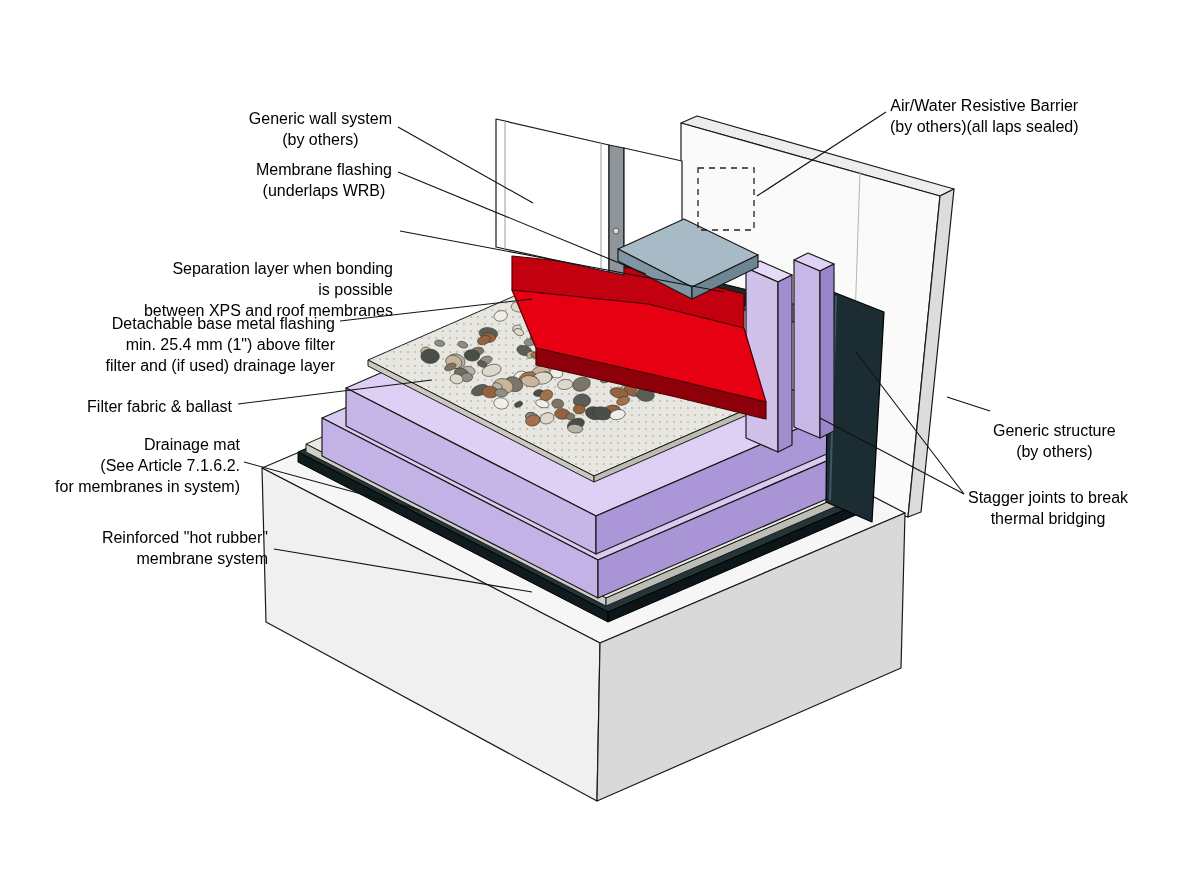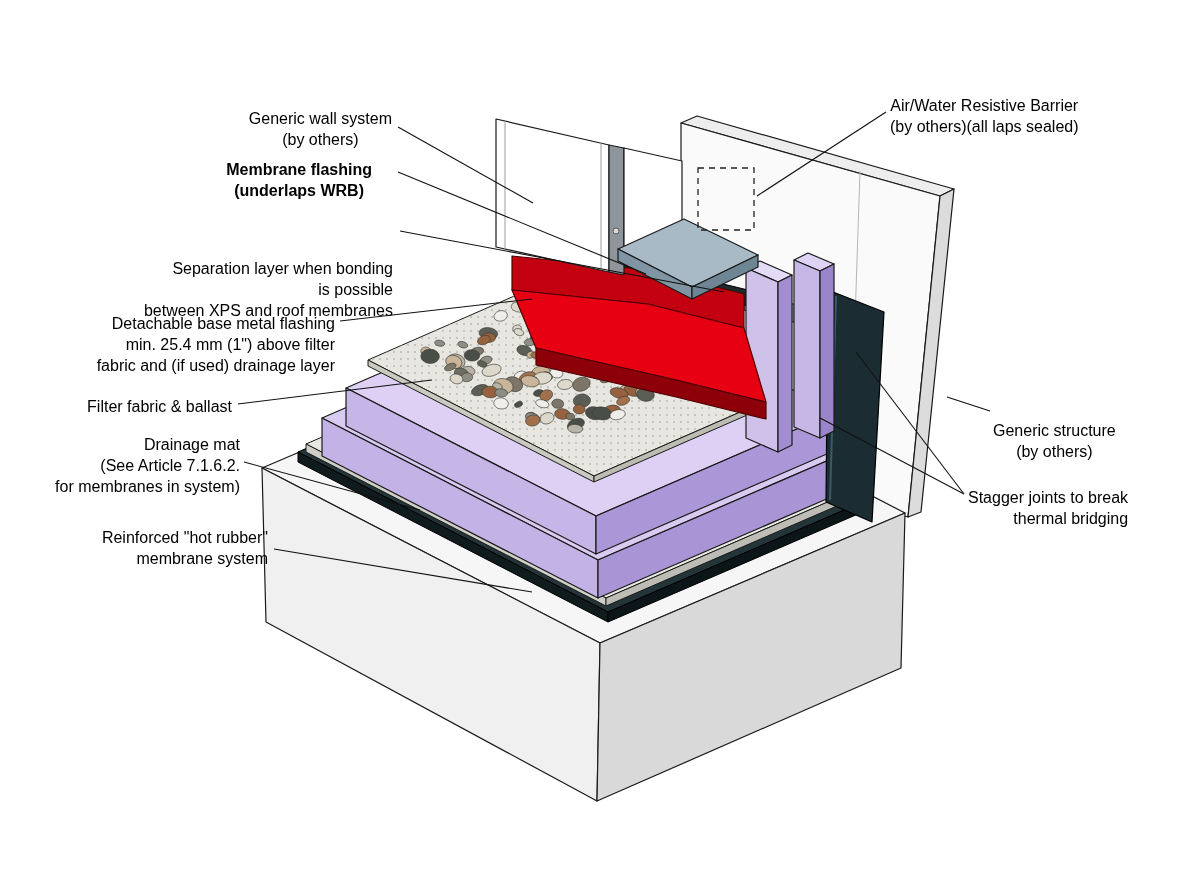--- a/index.html
+++ b/index.html
@@ -3,21 +3,21 @@
 <meta charset="utf-8">
 <style>
   html,body{margin:0;padding:0;background:#ffffff;}
   .stage{position:relative;width:1200px;height:879px;background:#ffffff;overflow:hidden;
          font-family:"Liberation Sans", sans-serif;}
   .stage svg{position:absolute;left:0;top:0;}
   .label{position:absolute;font-size:16px;line-height:1.32;color:#000;white-space:nowrap;}
   .label .ln{display:block;}
   .ta-r{text-align:right}
   .ta-c{text-align:center}
-  .ta-l{text-align:right}
+  .ta-l{text-align:center}
 </style>
 </head>
 <body>
 
 <div class="stage">
 
   <svg width="1200" height="879" viewBox="0 0 1200 879">
     <defs>
       <pattern id="dots" width="7" height="7" patternUnits="userSpaceOnUse">
         <circle cx="2" cy="2" r="0.9" fill="#b6b6ac"></circle>
@@ -276,35 +276,35 @@
       <line x1="964" y1="494" x2="820" y2="418"></line>
       <line x1="964" y1="494" x2="856" y2="352"></line>
     </g>
   </svg>
 
   <div class="label ta-c" style="right:808px; top:108px;">
     <span class="ln">Generic wall system</span>
     <span class="ln">(by others)</span>
   </div>
 
-  <div class="label ta-c" style="right:828px; top:159px;font-weight:bold;">
+  <div class="label ta-c" style="right:808px; top:159px;">
     <span class="ln">Membrane flashing</span>
     <span class="ln">(underlaps WRB)</span>
   </div>
 
   <div class="label ta-r" style="right:807px; top:220px;margin-top:38px;">
     <span class="ln">Separation layer when bonding</span>
     <span class="ln">is possible</span>
     <span class="ln">between XPS and roof membranes</span>
   </div>
 
   <div class="label ta-r" style="right:865px; top:313px;">
     <span class="ln">Detachable base metal flashing</span>
     <span class="ln">min. 25.4 mm (1") above filter</span>
-    <span class="ln">fabric and (if used) drainage layer</span>
+    <span class="ln">filter and (if used) drainage layer</span>
   </div>
 
   <div class="label ta-r" style="right:968px; top:396px;margin-left:16px;">
     <span class="ln">Filter fabric &amp; ballast</span>
   </div>
 
   <div class="label ta-r" style="right:960px; top:434px;">
     <span class="ln">Drainage mat</span>
     <span class="ln">(See Article 7.1.6.2.</span>
     <span class="ln">for membranes in system)</span>

